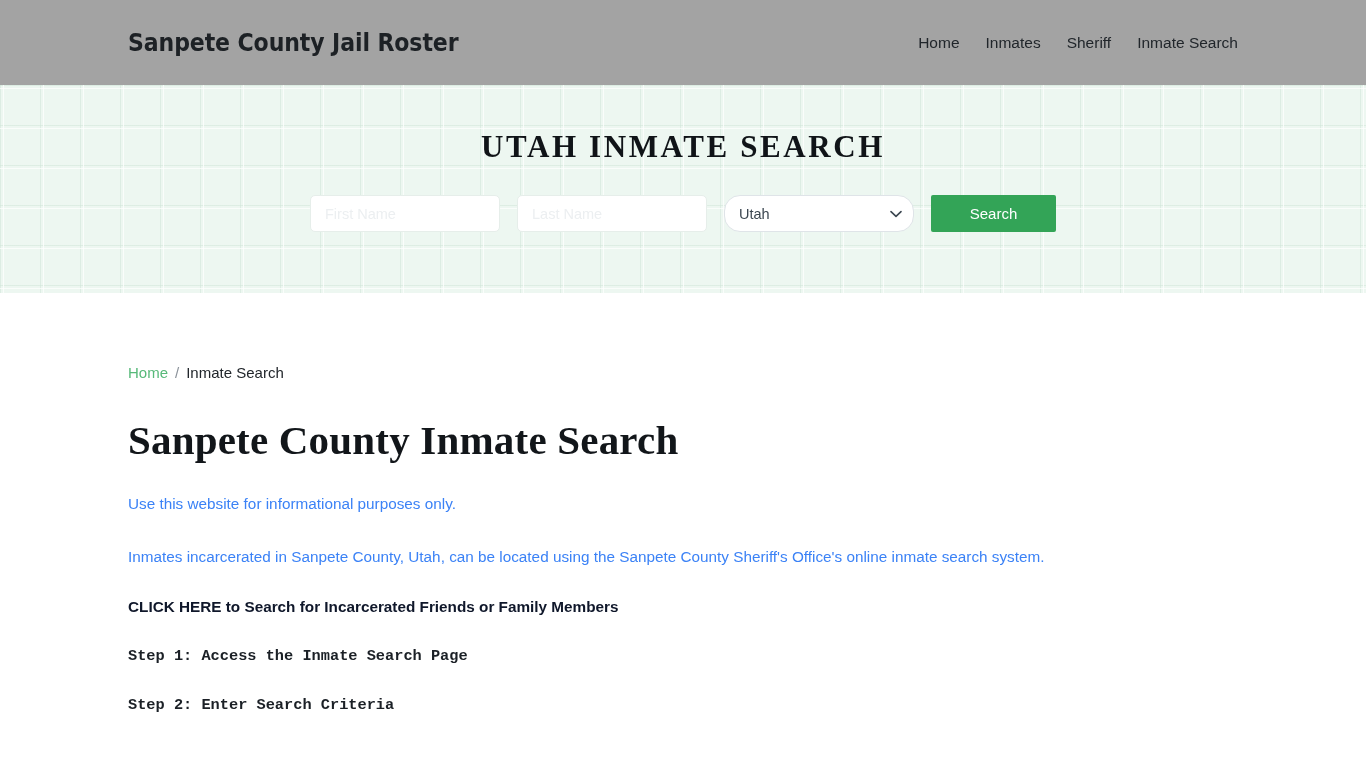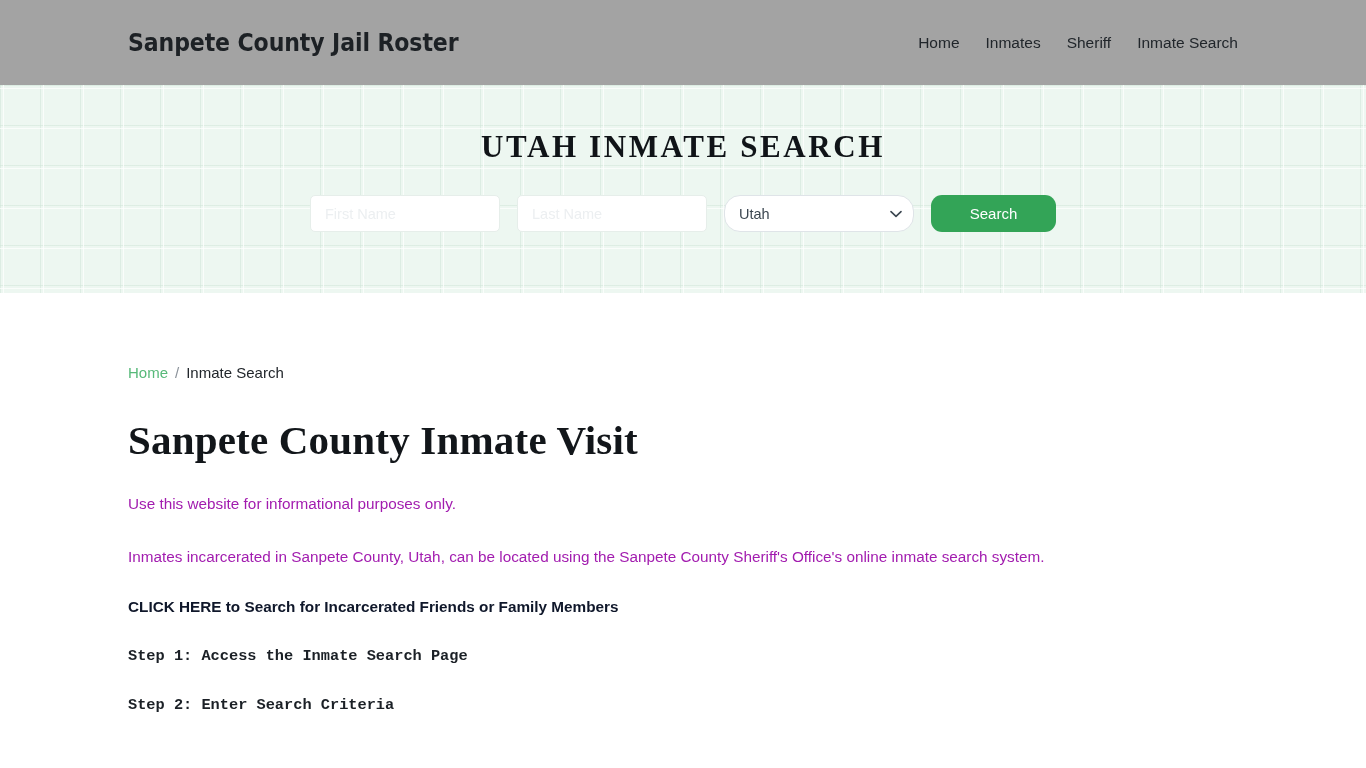--- a/index.html
+++ b/index.html
@@ -119,21 +119,21 @@
     right: 12px;
     top: 50%;
     transform: translateY(-50%);
     pointer-events: none;
     line-height: 0;
   }
   .btn-search {
     width: 125px;
     height: 37px;
     border: none;
-    border-radius: 11px;
+    border-radius: 2px;
     background: #33a457;
     color: #ffffff;
     font-family: "Liberation Sans", sans-serif;
     font-size: 15px;
     cursor: pointer;
     padding: 0;
   }
 
   
   .main {
@@ -162,21 +162,21 @@
     font-size: 41px;
     letter-spacing: 0.2px;
     color: #12161a;
     line-height: 1.1;
   }
 
   .para {
     margin: 30px 0 0 0;
     font-size: 15.3px;
     line-height: 1.5;
-    color: #a21caf;
+    color: #3b82f6;
   }
   .para-link {
     margin: 27px 0 0 0;
     font-size: 15.3px;
     line-height: 1.5;
   }
   .cta-link {
     color: #0f172a;
     font-weight: 700;
     text-decoration: none;
@@ -236,21 +236,21 @@
 </section>
 
 <main class="main">
 
   <div class="breadcrumb">
     <a class="breadcrumb-link" href="#">Home</a>
     <span class="breadcrumb-sep">/</span>
     <span class="breadcrumb-current">Inmate Search</span>
   </div>
 
-  <h2 class="page-title">Sanpete County Inmate Visit</h2>
+  <h2 class="page-title">Sanpete County Inmate Search</h2>
 
   <p class="para">Use this website for informational purposes only.</p>
 
   <p class="para">Inmates incarcerated in Sanpete County, Utah, can be located using the Sanpete County Sheriff's Office's online inmate search system.</p>
 
   <p class="para-link">
     <a class="cta-link" href="#">CLICK HERE to Search for Incarcerated Friends or Family Members</a>
   </p>
 
   <p class="step-heading">Step 1: Access the Inmate Search Page</p>

